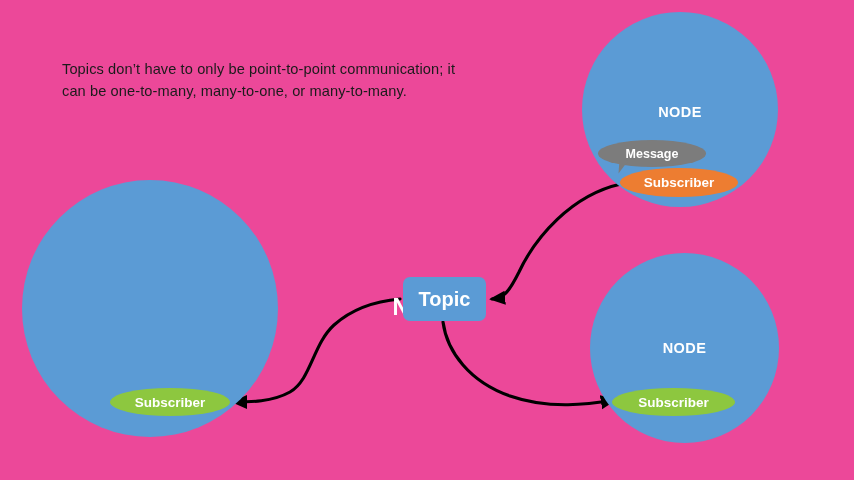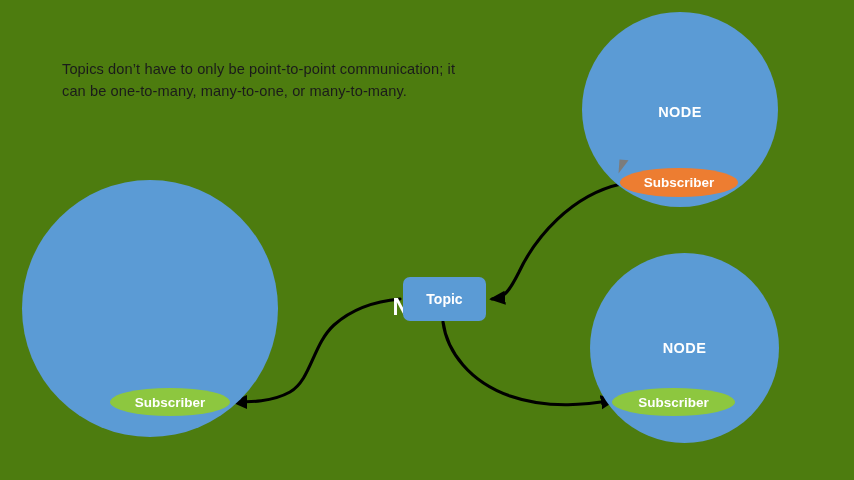--- a/index.html
+++ b/index.html
@@ -8,21 +8,21 @@
     padding: 0;
     background: #ffffff;
   }
   body {
     font-family: "Liberation Sans", sans-serif;
   }
   #canvas {
     position: relative;
     width: 854px;
     height: 480px;
-    background: #4d7c0f;
+    background: #ec4899;
     overflow: hidden;
   }
 
   
   #caption {
     position: absolute;
     left: 62px;
     top: 58px;
     width: 420px;
     font-size: 14.6px;
@@ -180,21 +180,21 @@
     top: 277px;
     width: 83px;
     height: 44px;
     background: #5B9BD5;
     border-radius: 7px;
     display: flex;
     align-items: center;
     justify-content: center;
     color: #ffffff;
     font-weight: bold;
-    font-size: 14px;
+    font-size: 20px;
     white-space: nowrap;
   }
 </style>
 </head>
 <body>
 
 <div id="canvas">
 
   <div id="caption">Topics don’t have to only be point-to-point communication; it
 can be one-to-many, many-to-one, or many-to-many.</div>
@@ -214,20 +214,21 @@
   </svg>
 
   <div id="node-left" class="node-circle"></div>
   <div id="node-left-label" class="node-label">NODE</div>
   <div id="subscriber-left" class="pill pill-subscriber">Subscriber</div>
 
   <div id="node-topright" class="node-circle"></div>
   <div id="node-topright-label" class="node-label">NODE</div>
 
   <div id="message-wrap">
+    <div id="message-bubble">Message</div>
     <div id="message-tail"></div>
   </div>
 
   <div id="publisher" class="pill">Subscriber</div>
 
   <div id="node-bottomright" class="node-circle"></div>
   <div id="node-bottomright-label" class="node-label">NODE</div>
   <div id="subscriber-right" class="pill pill-subscriber">Subscriber</div>
 
   <div id="topic-box">Topic</div>

